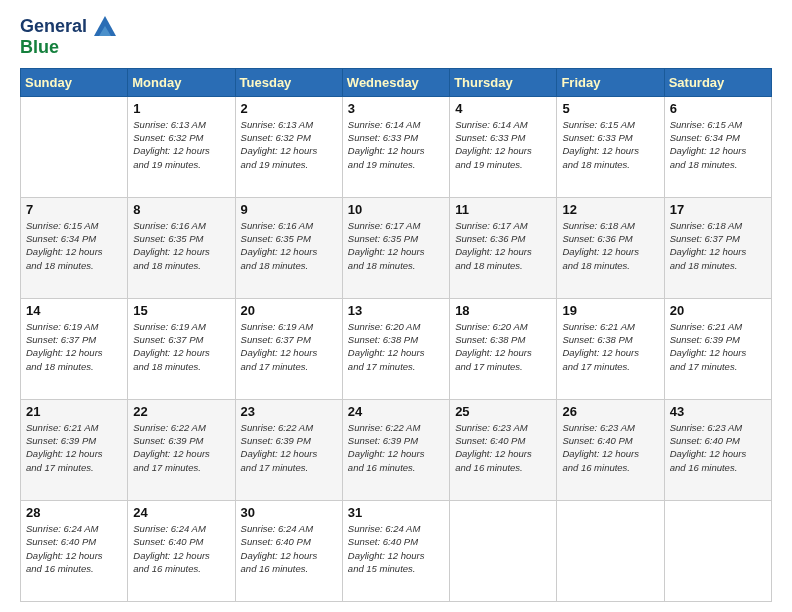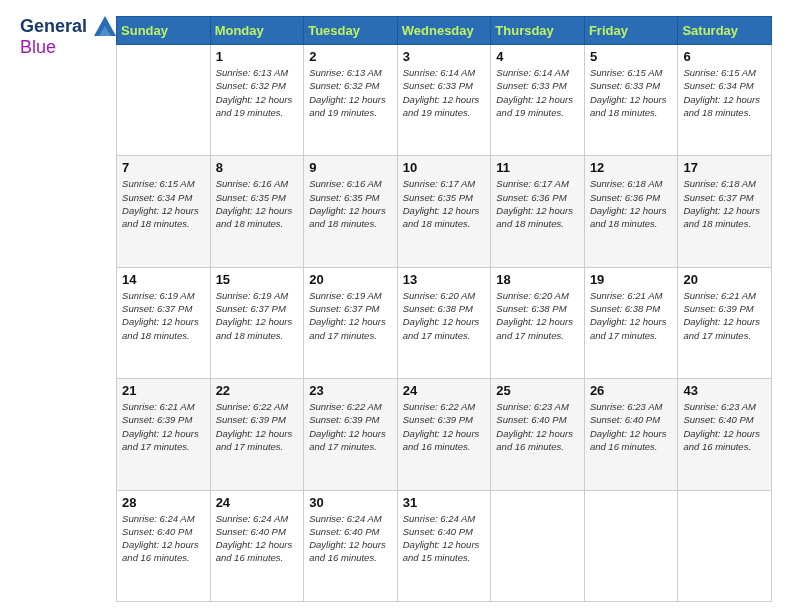--- a/index.html
+++ b/index.html
@@ -8,21 +8,21 @@
       height: 612px;
       font-family: Arial, sans-serif;
       background: #fff;
       overflow: hidden;
     }
     .page {
       width: 792px;
       height: 612px;
       padding: 16px 20px 10px 20px;
       display: flex;
-      flex-direction: row;
+      flex-direction: column;
     }
     .header {
       display: flex;
       justify-content: space-between;
       align-items: flex-start;
       margin-bottom: 10px;
     }
     .logo {
       display: flex;
       align-items: center;
@@ -43,21 +43,21 @@
     }
     .calendar {
       flex: 1;
       border: 1px solid #ccc;
       border-collapse: collapse;
       width: 100%;
       table-layout: fixed;
     }
     .calendar th {
       background: #2a6db5;
-      color: #bef264;
+      color: #fef9c3;
       font-size: 13px;
       font-weight: bold;
       padding: 6px 4px;
       text-align: left;
       border: 1px solid #1a5a99;
     }
     .calendar td {
       border: 1px solid #ccc;
       vertical-align: top;
       padding: 4px 5px;
@@ -101,21 +101,21 @@
         <div style="display:flex;align-items:center;">
           <div style="font-size:18px;font-weight:bold;color:#1a3a6b;line-height:1.1;">
             <span>General</span>
             <svg width="22" height="22" viewBox="0 0 22 22" style="vertical-align:middle;margin-left:2px;">
               <polygon points="0,20 11,0 22,20" fill="#2a6db5"></polygon>
               <polygon points="5,20 11,10 17,20" fill="#5a9fd4" opacity="0.7"></polygon>
             </svg>
           </div>
           <div></div>
         </div>
-        <div style="font-size:18px;font-weight:normal;color:#a21caf;line-height:1.1;">Blue</div>
+        <div style="font-size:18px;font-weight:bold;color:#15803d;line-height:1.1;">Blue</div>
       </div>
     </div>
     <div class="title-block">
       <div class="month-title"></div>
       <div class="location"></div>
     </div>
   </div>
 
   <table class="calendar" id="cal-table">
     <thead>

